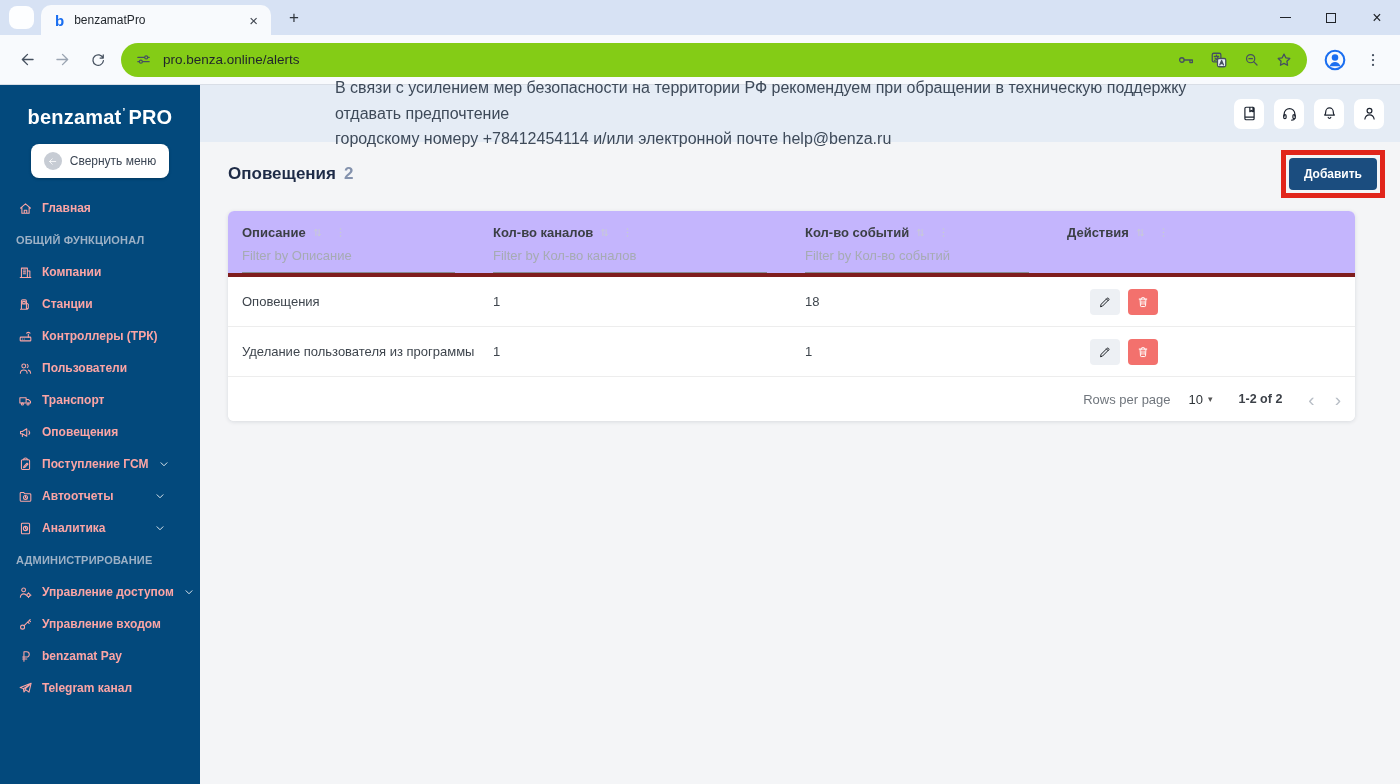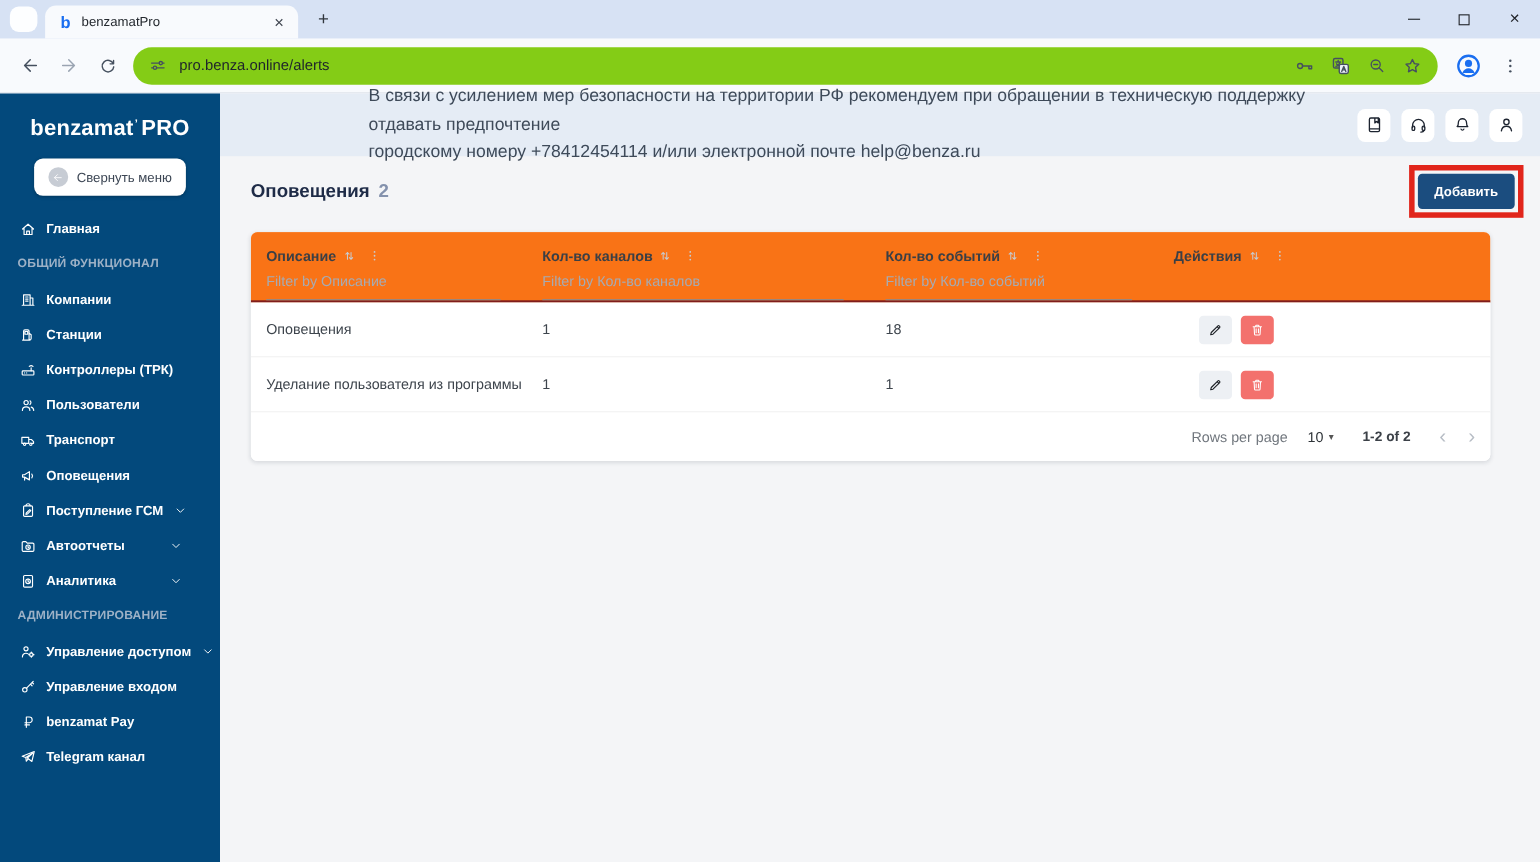--- a/index.html
+++ b/index.html
@@ -45,21 +45,21 @@
   .app { display:flex; height:699px; }
   .sidebar { width:200px; background:#03497c; flex-shrink:0; }
   .logo { text-align:center; margin-top:21px; color:#fff; font-size:20px; font-weight:700; letter-spacing:.2px; }
   .logo sup { font-size:10px; margin:0 3px 0 1px; }
   .collapse { margin:15px auto 0; display:flex; align-items:center; gap:8px; background:#fff; border:none;
     border-radius:8px; padding:8px 13px; font-size:12px; color:#3c4654; font-family:inherit;
     box-shadow:0 1px 3px rgba(0,0,0,.25); cursor:pointer; }
   .collapse-circle { width:18px; height:18px; border-radius:50%; background:#c7ccd4; color:#fff;
     display:flex; align-items:center; justify-content:center; }
   .menu { margin-top:14px; }
-  .nav-item { height:32px; display:flex; align-items:center; padding:0 34px 0 18px; gap:9px; color:#ffffff; cursor:pointer; }
+  .nav-item { height:32px; display:flex; align-items:center; padding:0 34px 0 18px; gap:9px; color:#fca5a5; cursor:pointer; }
   .nav-label { font-size:12px; font-weight:700; white-space:nowrap; }
   .nav-chev { margin-left:auto; display:flex; color:#fff; }
   .nav-section { height:32px; display:flex; align-items:center; padding-left:16px; font-size:11px;
     font-weight:700; color:#9db1c6; letter-spacing:.2px; }
 
   .content { flex:1; display:flex; flex-direction:column; background:#f4f5f7; min-width:0; }
   .band { height:57px; background:#e5ecf5; display:flex; align-items:center; flex-shrink:0; }
   .notice { margin-left:135px; font-size:16px; color:#3e4a59; line-height:1.62; }
   .band-icons { margin-left:auto; margin-right:16px; display:flex; gap:10px; }
   .band-btn { width:30px; height:30px; background:#fff; border:none; border-radius:7px;
@@ -68,22 +68,22 @@
   .main { flex:1; position:relative; padding-left:28px; }
   .title-row { display:flex; align-items:center; margin-top:17px; height:30px; }
   h1 { margin:0; font-size:17px; color:#1e2b47; font-weight:700; }
   .count { color:#8492ad; margin-left:8px; }
   .red-box { position:absolute; top:8px; right:15px; border:5px solid #e1251b; padding:3px; }
   .add-btn { background:#1b4d7f; color:#fff; border:none; border-radius:4px; padding:9px 15px;
     font-size:12px; font-weight:600; font-family:inherit; cursor:pointer; }
 
   .card { margin-top:22px; width:1127px; background:#fff; border-radius:6px;
     box-shadow:0 1px 4px rgba(20,30,50,.12); overflow:hidden; }
-  .thead { background:#f97316; display:grid; grid-template-columns:251px 312px 262px 1fr;
-    padding-top:10px; border-bottom:2px solid #7f1d1d; }
+  .thead { background:#c4b5fd; display:grid; grid-template-columns:251px 312px 262px 1fr;
+    padding-top:10px; border-bottom:4px solid #7f1d1d; }
   .th { padding:0 14px; }
   .th-top { display:flex; align-items:center; gap:5px; height:22px; }
   .th-label { font-size:13px; font-weight:700; color:#3b3f45; white-space:nowrap; }
   .sort-ic, .vdots-ic { color:#c7ccd2; display:flex; cursor:pointer; }
   .vdots-ic { margin-left:5px; }
   .filter { display:block; width:calc(100% - 10px); margin-top:2px; background:transparent; border:none;
     border-bottom:1px solid #868c95; padding:3px 0 9px; font-size:13px; color:#333; font-family:inherit; outline:none; }
   .filter::placeholder { color:#a6abb3; }
 
   .tr { display:grid; grid-template-columns:251px 312px 262px 1fr; align-items:center; height:50px;

